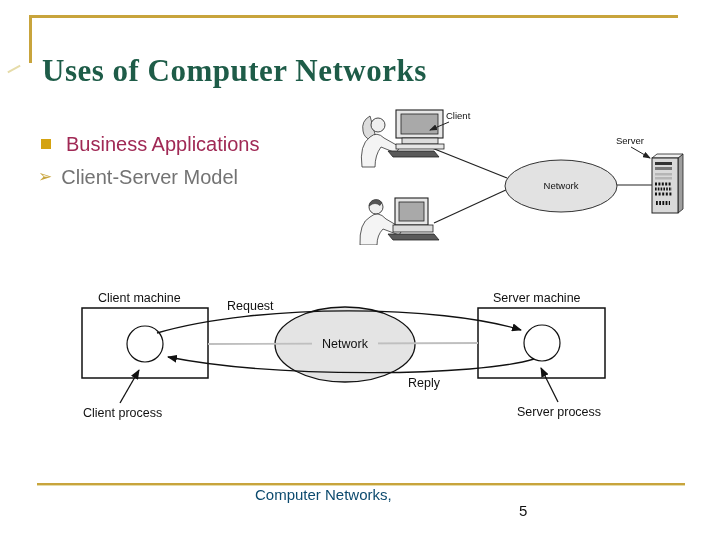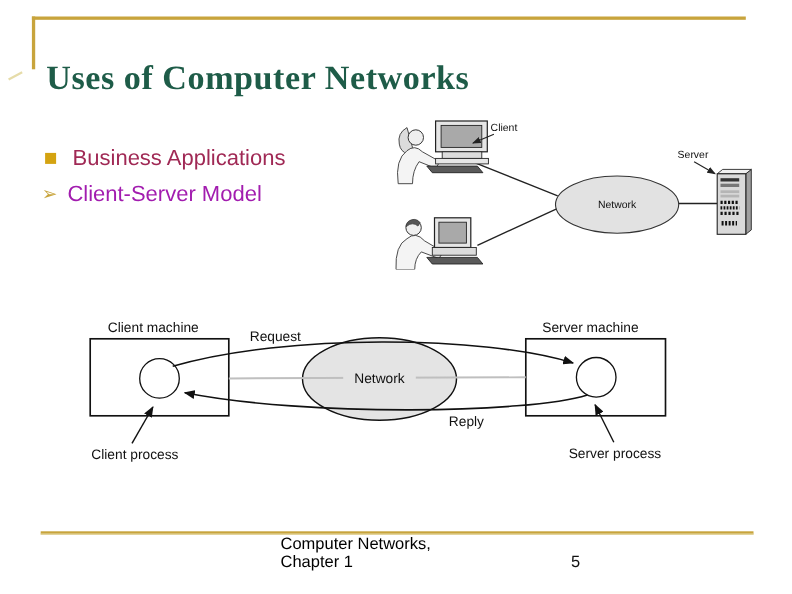--- a/index.html
+++ b/index.html
@@ -15,29 +15,29 @@
     position:absolute;left:42px;top:32px;width:620px;
     font-family:"Liberation Serif","DejaVu Serif",serif;
     font-size:31px;color:var(--title-green,#1E5C48);letter-spacing:.5px;
   }
   
   .bullet-row{position:absolute;left:38px;display:flex;align-items:flex-start;}
   .bullet-row.b1{top:131px;}
   .bullet-row.b2{top:164px;}
   .sq-marker{width:10px;height:10px;background:var(--bullet-gold,#D4A311);margin:8px 15px 0 3px;flex:0 0 auto;}
   .chev-marker{color:var(--accent-gold,#C8A43C);font-size:17px;line-height:26px;margin:0 9px 0 0;flex:0 0 auto;}
-  .bullet-text{font-size:20px;line-height:26px;color:#a21caf;}
+  .bullet-text{font-size:20px;line-height:26px;color:#737373;}
   .bullet-text.maroon{color:var(--bullet-maroon,#A02955);}
   
   .fig-top{position:absolute;left:350px;top:95px;}
   .fig-bottom{position:absolute;left:60px;top:275px;}
   svg text{font-family:"Liberation Sans","DejaVu Sans",sans-serif;fill:#111;}
   
   .footer-line{position:absolute;left:37px;top:483px;width:648px;height:2px;background:var(--accent-gold,#C8A43C);border-bottom:1px solid #E6DCA9;}
-  .footer-text{position:absolute;left:255px;top:487px;font-size:15px;line-height:16px;color:#000000;}
+  .footer-text{position:absolute;left:255px;top:487px;font-size:15px;line-height:16px;color:#0c4a6e;}
   .page-number{position:absolute;left:519px;top:502px;font-size:15px;color:#111;}
 </style>
 </head>
 <body>
 
 <div class="slide">
 
   <div class="accent-line-top"></div>
   <div class="accent-line-left"></div>
   <div class="accent-tick"></div>
@@ -145,17 +145,16 @@
     <line x1="60" y1="128" x2="79" y2="95" stroke="#111" stroke-width="1.3" marker-end="url(#ahB)"></line>
     <text x="23" y="142" font-size="12.5">Client process</text>
 
     <line x1="498" y1="127" x2="481" y2="93" stroke="#111" stroke-width="1.3" marker-end="url(#ahB)"></line>
     <text x="457" y="141" font-size="12.5">Server process</text>
   </svg>
 
   <div class="footer-line"></div>
   <div class="footer-text">
     <div>Computer Networks,</div>
-    <div>Chapter 1</div>
   </div>
   <div class="page-number">5</div>
 
 </div>
 
 </body></html>

